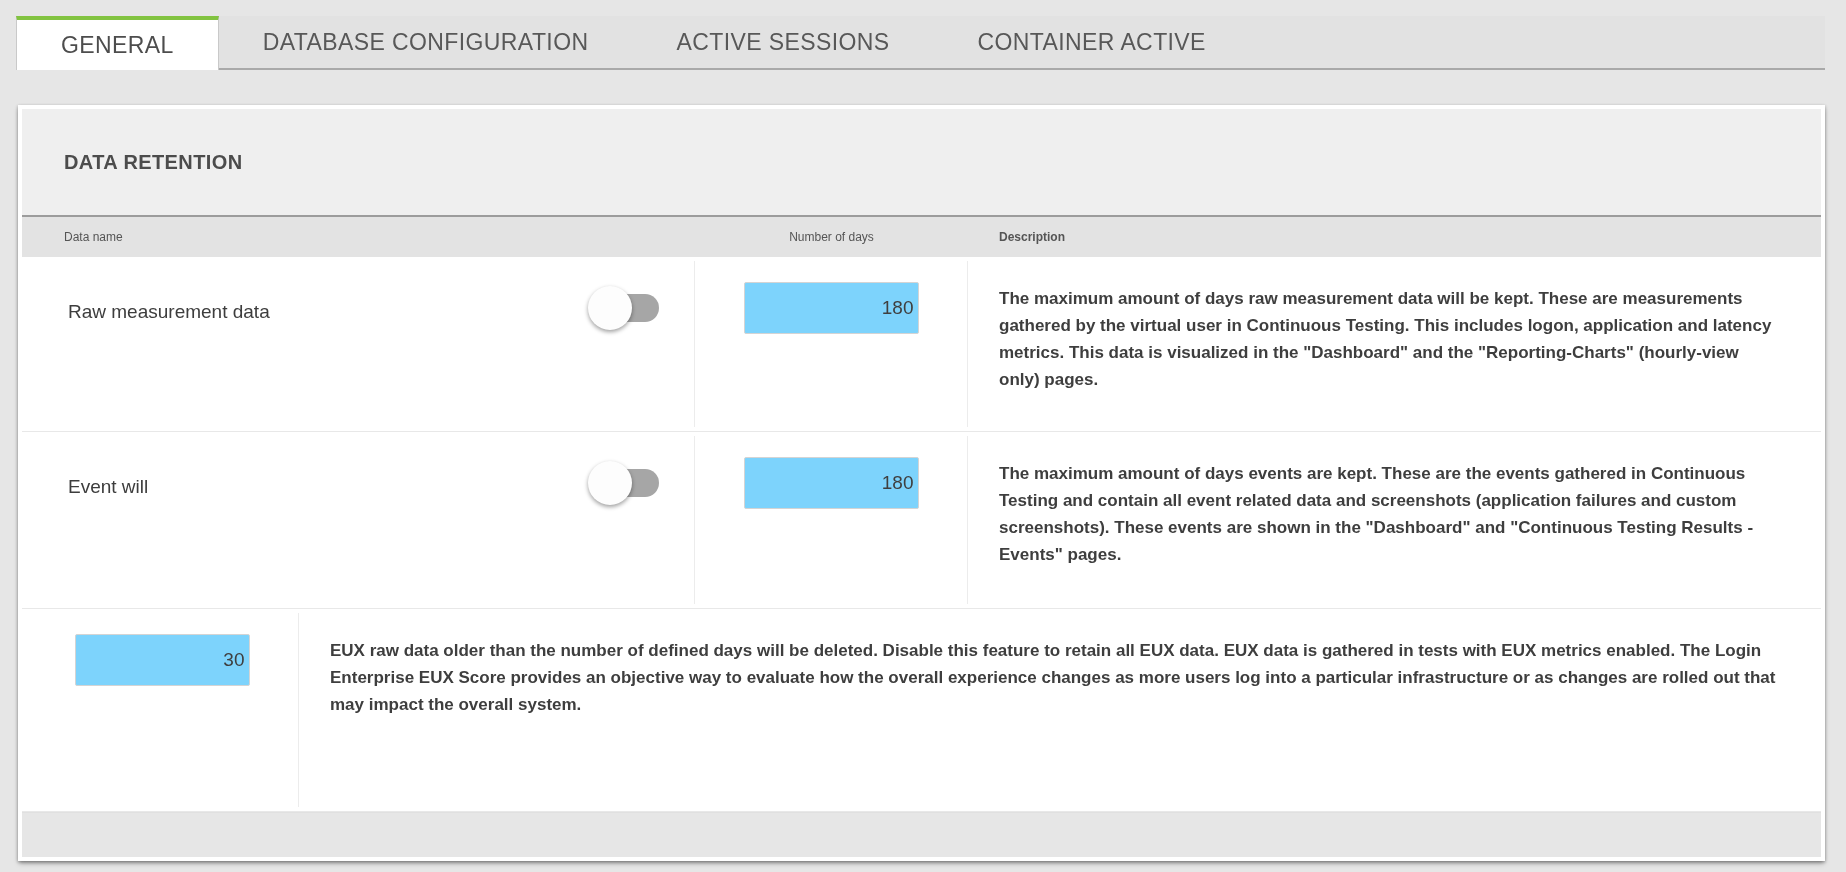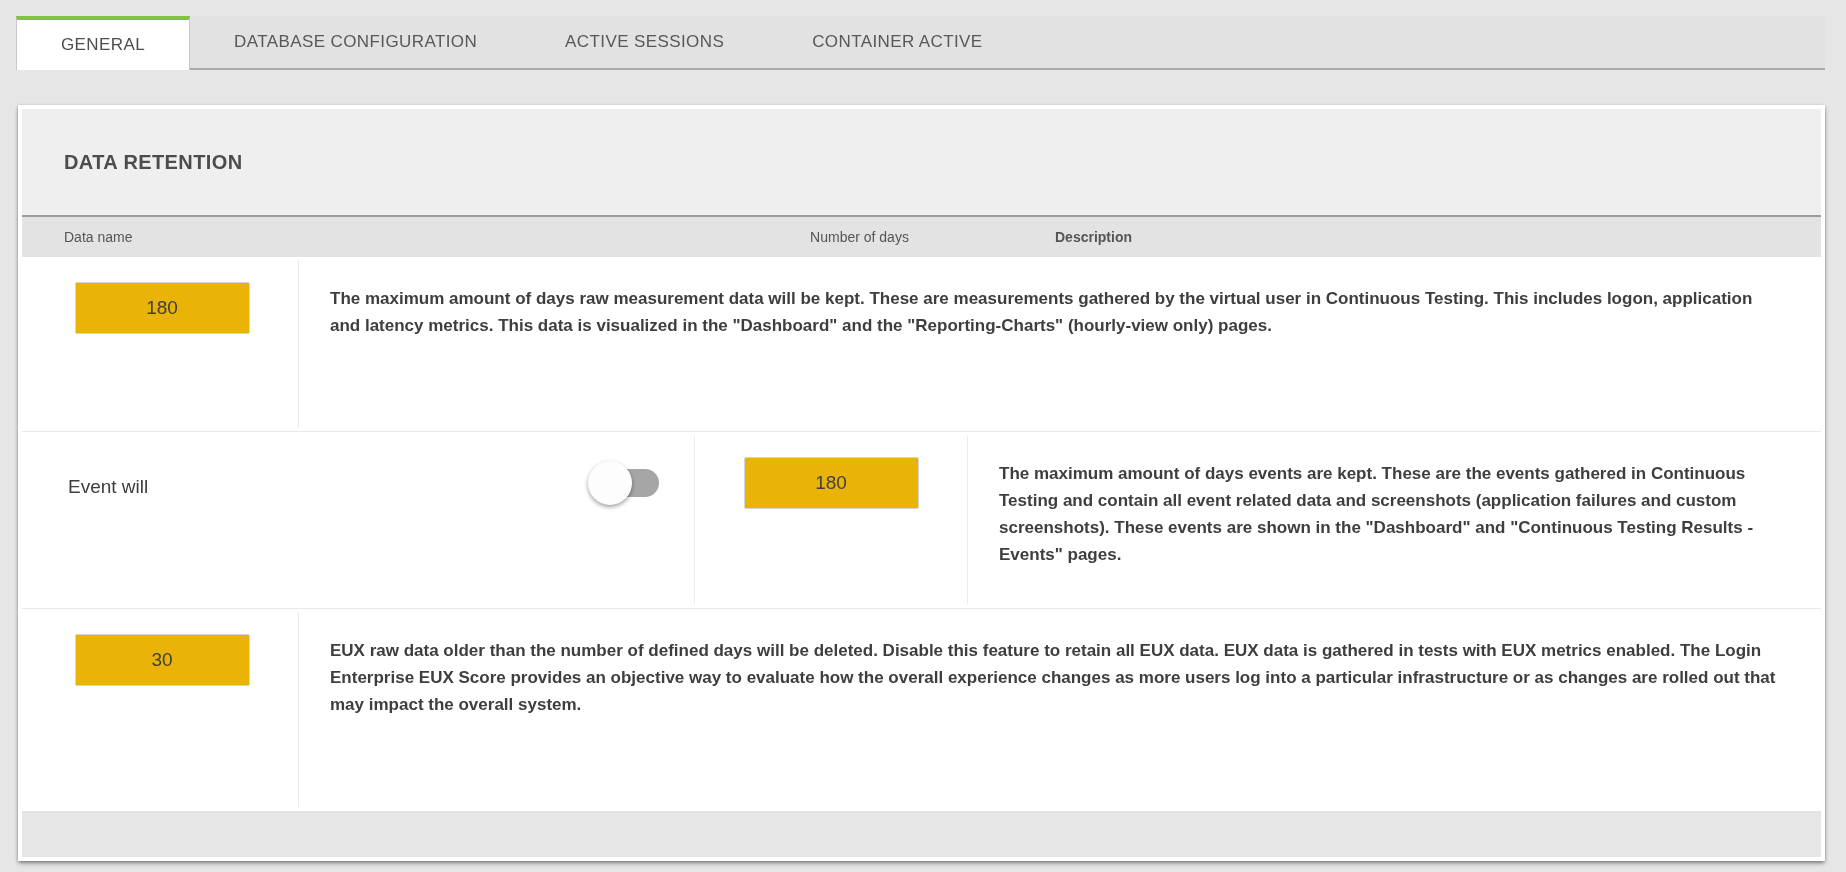--- a/index.html
+++ b/index.html
@@ -16,21 +16,21 @@
     display:flex;
     align-items:flex-end;
     padding:7px 21px 0 8px;
     height:62px;
   }
   .tab {
     height:54px;
     display:flex;
     align-items:center;
     padding:0 44px;
-    font-size:17px;
+    font-size:23px;
     font-weight:500;
     letter-spacing:.4px;
     color:#585858;
     background:#e2e2e2;
     border-bottom:2px solid #a9a9a9;
     cursor:pointer;
     white-space:nowrap;
   }
   .tab.active {
     background:#ffffff;
@@ -67,23 +67,22 @@
     color:#4c4c4c;
   }
 
   
   .thead {
     display:flex;
     height:42px;
     background:#e3e3e3;
     border-top:2px solid #9c9c9c;
     align-items:center;
-    font-size:14px;
+    font-size:12px;
     color:#555555;
-    gap:28px;
   }
   .col-name   { width:669px; flex:none; }
   .col-days   { width:273px; flex:none; }
   .col-desc   { flex:1;font-weight:bold; }
   .thead .col-name { padding-left:38px; }
   .thead .col-days { text-align:center; }
   .thead .col-desc { padding-left:31px; }
 
   .trow {
     display:flex;
@@ -119,22 +118,22 @@
   }
   .row-1 { min-height:175px; }
   .row-2 { min-height:177px; }
   .row-3 { min-height:203px; }
 
   .days-input {
     width:175px;
     height:52px;
     border:1px solid #d4d4d4;
     border-radius:2px;
-    background:#eab308;
-    text-align:center;
+    background:#7dd3fc;
+    text-align:right;
     font-family:"Liberation Sans","DejaVu Sans",sans-serif;
     font-size:19px;
     color:#3f3f3f;
     outline:none;
   }
 
   
   .switch {
     position:relative;
     width:75px;
@@ -184,20 +183,27 @@
     <div class="panel-title">DATA RETENTION</div>
   </div>
 
   <div class="thead">
     <div class="col-name">Data name</div>
     <div class="col-days">Number of days</div>
     <div class="col-desc">Description</div>
   </div>
 
   <div class="trow row-1">
+    <div class="col-name">
+      <div class="row-label">Raw measurement data</div>
+      <div class="switch">
+        <div class="track"></div>
+        <div class="knob"></div>
+      </div>
+    </div>
     <div class="col-days">
       <input class="days-input" type="text" value="180" style="">
     </div>
     <div class="col-desc">The maximum amount of days raw measurement data will be kept. These are measurements gathered by the virtual user in Continuous Testing. This includes logon, application and latency metrics. This data is visualized in the "Dashboard" and the "Reporting-Charts" (hourly-view only) pages.</div>
   </div>
 
   <div class="trow row-2">
     <div class="col-name">
       <div class="row-label">Event will</div>
       <div class="switch">

